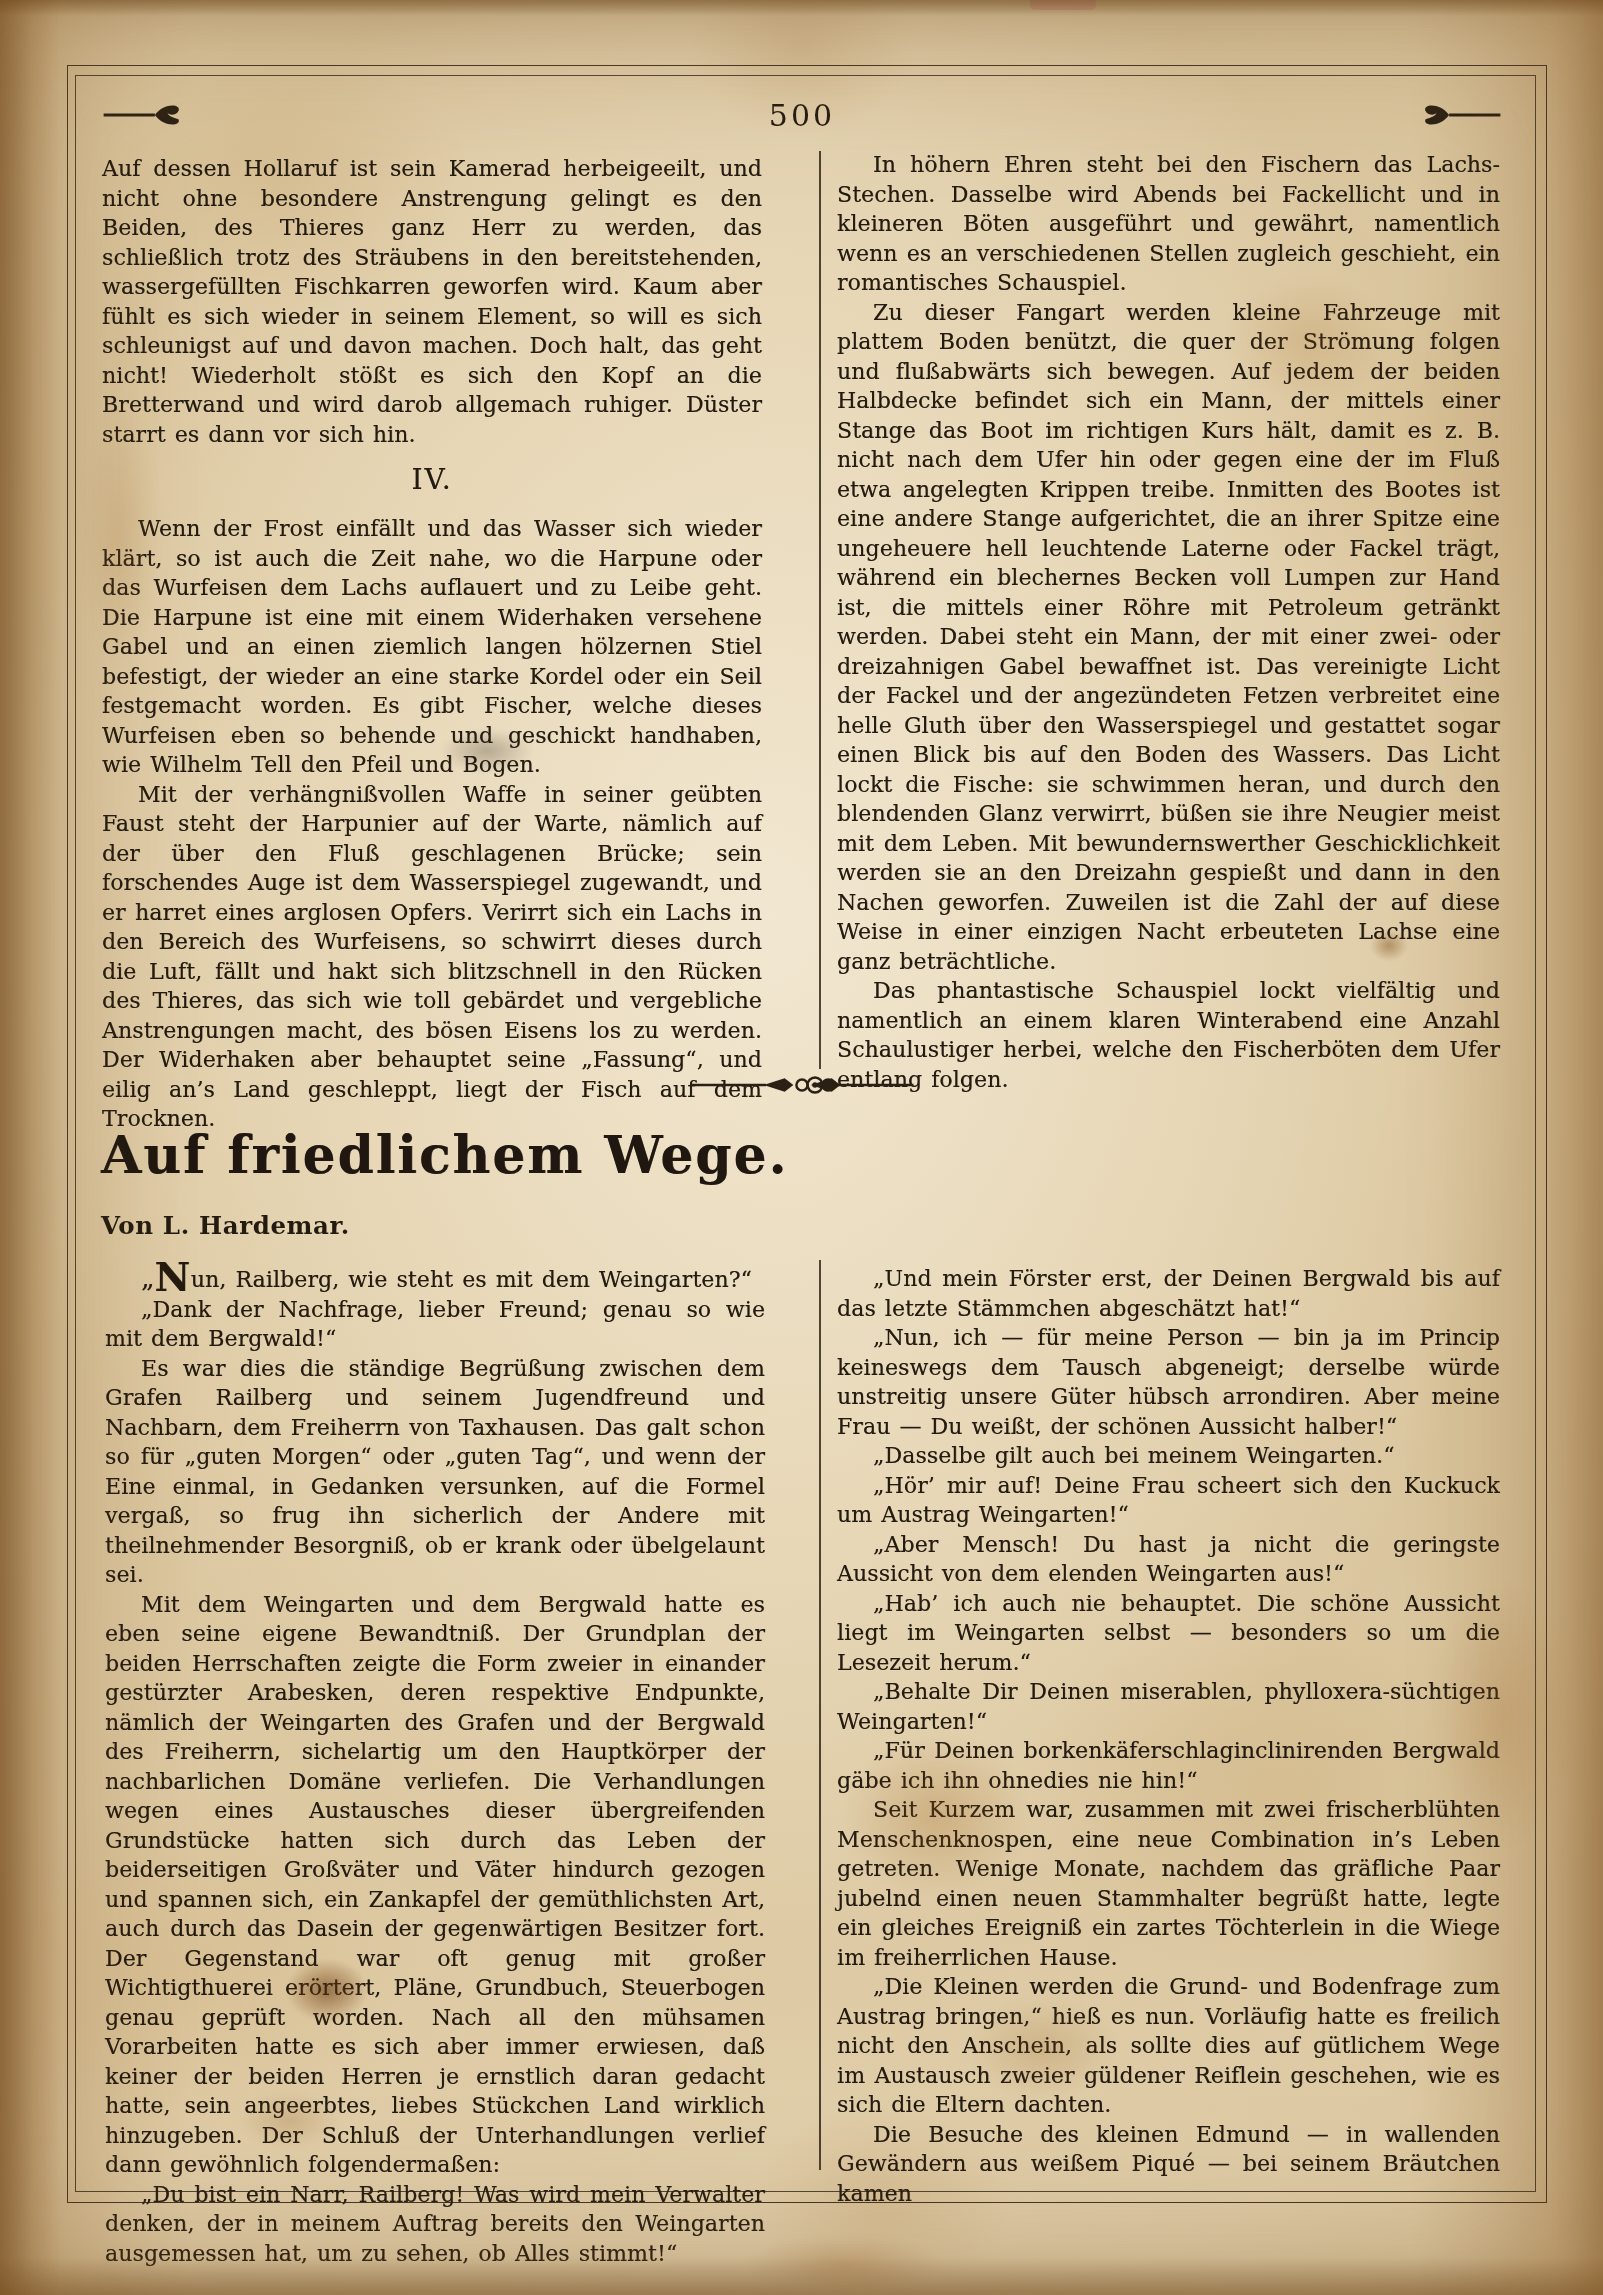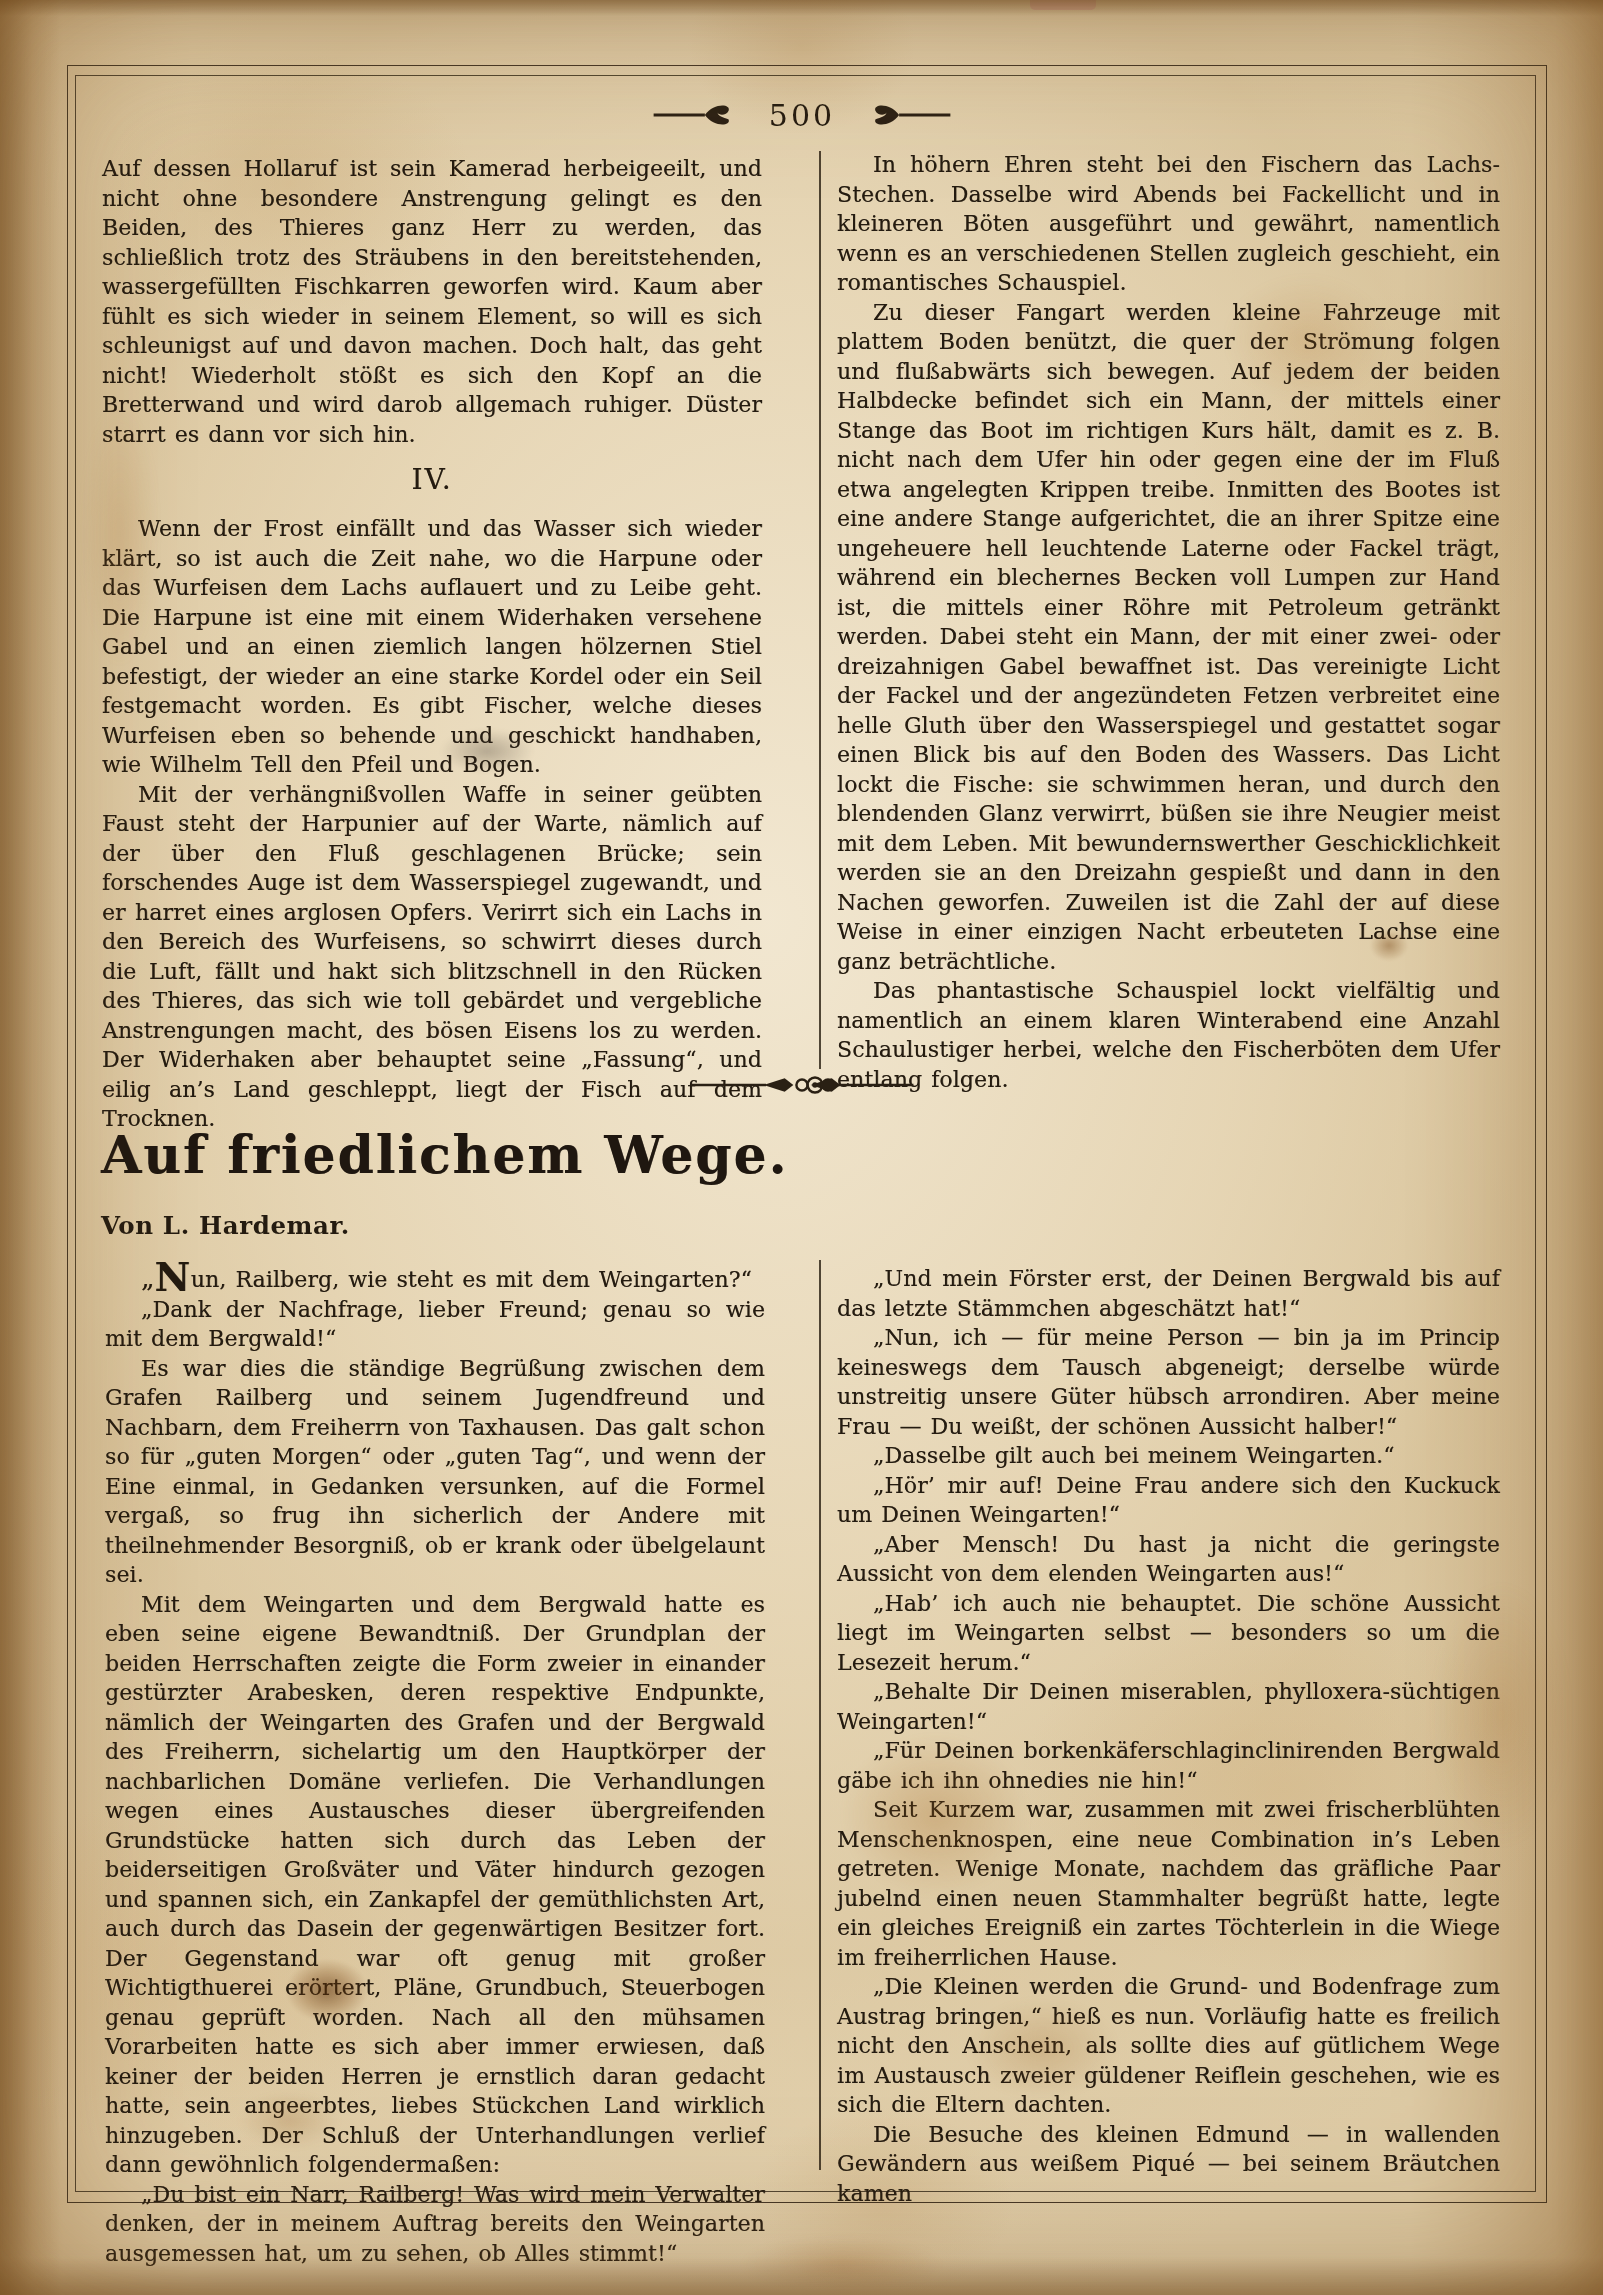--- a/index.html
+++ b/index.html
@@ -27,21 +27,21 @@
   .edge-bottom{position:absolute;left:0;bottom:0;right:0;height:38px;pointer-events:none;
     background:linear-gradient(0deg, rgba(104,66,22,.42), transparent);}
   .pink-sliver{position:absolute;left:1030px;top:0;width:66px;height:10px;background:rgba(214,150,150,.55);border-radius:0 0 5px 5px;}
 
   .frame-outer{position:absolute;left:67px;top:65px;width:1478px;height:2136px;
     border:1.9px solid rgba(43,32,18,.88);}
   .frame-inner{position:absolute;left:75px;top:75px;width:1459px;height:2115px;
     border:1.3px solid rgba(43,32,18,.8);}
 
   .page-header{position:absolute;left:101px;top:95px;width:1402px;height:40px;
-    display:flex;align-items:center;justify-content:center;gap:24px;}
+    display:flex;align-items:center;justify-content:space-between;gap:24px;}
   .page-number{font-size:30px;letter-spacing:3.1px;color:#241b10;}
   .fleuron{display:block;}
 
   .col{position:absolute;text-align:justify;font-size:22px;line-height:29.5px;
     word-spacing:1.9px;letter-spacing:0.1px;text-shadow:0.3px 0 0 rgba(36,27,16,.55);}
   .col p{margin:0;text-indent:36px;}
   .col p.noindent{text-indent:0;}
   .col-a1-left{left:102px;top:154px;width:660px;}
   .col-a1-right{left:837px;top:150px;width:663px;}
   .col-a2-left{left:105px;top:1264px;width:660px;}
@@ -134,21 +134,21 @@
     <p>„Dank der Nachfrage, lieber Freund; genau so wie mit dem Bergwald!“</p>
     <p>Es war dies die ständige Begrüßung zwischen dem Grafen Railberg und seinem Jugendfreund und Nachbarn, dem Freiherrn von Taxhausen. Das galt schon so für „guten Morgen“ oder „guten Tag“, und wenn der Eine einmal, in Gedanken versunken, auf die Formel vergaß, so frug ihn sicherlich der Andere mit theilnehmender Besorgniß, ob er krank oder übelgelaunt sei.</p>
     <p>Mit dem Weingarten und dem Bergwald hatte es eben seine eigene Bewandtniß. Der Grundplan der beiden Herrschaften zeigte die Form zweier in einander gestürzter Arabesken, deren respektive Endpunkte, nämlich der Weingarten des Grafen und der Bergwald des Freiherrn, sichelartig um den Hauptkörper der nachbarlichen Domäne verliefen. Die Verhandlungen wegen eines Austausches dieser übergreifenden Grundstücke hatten sich durch das Leben der beiderseitigen Großväter und Väter hindurch gezogen und spannen sich, ein Zankapfel der gemüthlichsten Art, auch durch das Dasein der gegenwärtigen Besitzer fort. Der Gegenstand war oft genug mit großer Wichtigthuerei erörtert, Pläne, Grundbuch, Steuerbogen genau geprüft worden. Nach all den mühsamen Vorarbeiten hatte es sich aber immer erwiesen, daß keiner der beiden Herren je ernstlich daran gedacht hatte, sein angeerbtes, liebes Stückchen Land wirklich hinzugeben. Der Schluß der Unterhandlungen verlief dann gewöhnlich folgendermaßen:</p>
     <p>„Du bist ein Narr, Railberg! Was wird mein Verwalter denken, der in meinem Auftrag bereits den Weingarten ausgemessen hat, um zu sehen, ob Alles stimmt!“</p>
   </div>
 
   <div class="col col-a2-right">
     <p>„Und mein Förster erst, der Deinen Bergwald bis auf das letzte Stämmchen abgeschätzt hat!“</p>
     <p>„Nun, ich — für meine Person — bin ja im Princip keineswegs dem Tausch abgeneigt; derselbe würde unstreitig unsere Güter hübsch arrondiren. Aber meine Frau — Du weißt, der schönen Aussicht halber!“</p>
     <p>„Dasselbe gilt auch bei meinem Weingarten.“</p>
-    <p>„Hör’ mir auf! Deine Frau andere sich den Kuckuck um Deinen Weingarten!“</p>
+    <p>„Hör’ mir auf! Deine Frau scheert sich den Kuckuck um Austrag Weingarten!“</p>
     <p>„Aber Mensch! Du hast ja nicht die geringste Aussicht von dem elenden Weingarten aus!“</p>
     <p>„Hab’ ich auch nie behauptet. Die schöne Aussicht liegt im Weingarten selbst — besonders so um die Lesezeit herum.“</p>
     <p>„Behalte Dir Deinen miserablen, phylloxera-süchtigen Weingarten!“</p>
     <p>„Für Deinen borkenkäferschlaginclinirenden Bergwald gäbe ich ihn ohnedies nie hin!“</p>
     <p>Seit Kurzem war, zusammen mit zwei frischerblühten Menschenknospen, eine neue Combination in’s Leben getreten. Wenige Monate, nachdem das gräfliche Paar jubelnd einen neuen Stammhalter begrüßt hatte, legte ein gleiches Ereigniß ein zartes Töchterlein in die Wiege im freiherrlichen Hause.</p>
     <p>„Die Kleinen werden die Grund- und Bodenfrage zum Austrag bringen,“ hieß es nun. Vorläufig hatte es freilich nicht den Anschein, als sollte dies auf gütlichem Wege im Austausch zweier güldener Reiflein geschehen, wie es sich die Eltern dachten.</p>
     <p>Die Besuche des kleinen Edmund — in wallenden Gewändern aus weißem Piqué — bei seinem Bräutchen kamen</p>
   </div>
 
   <div class="colrule rule2"></div>

